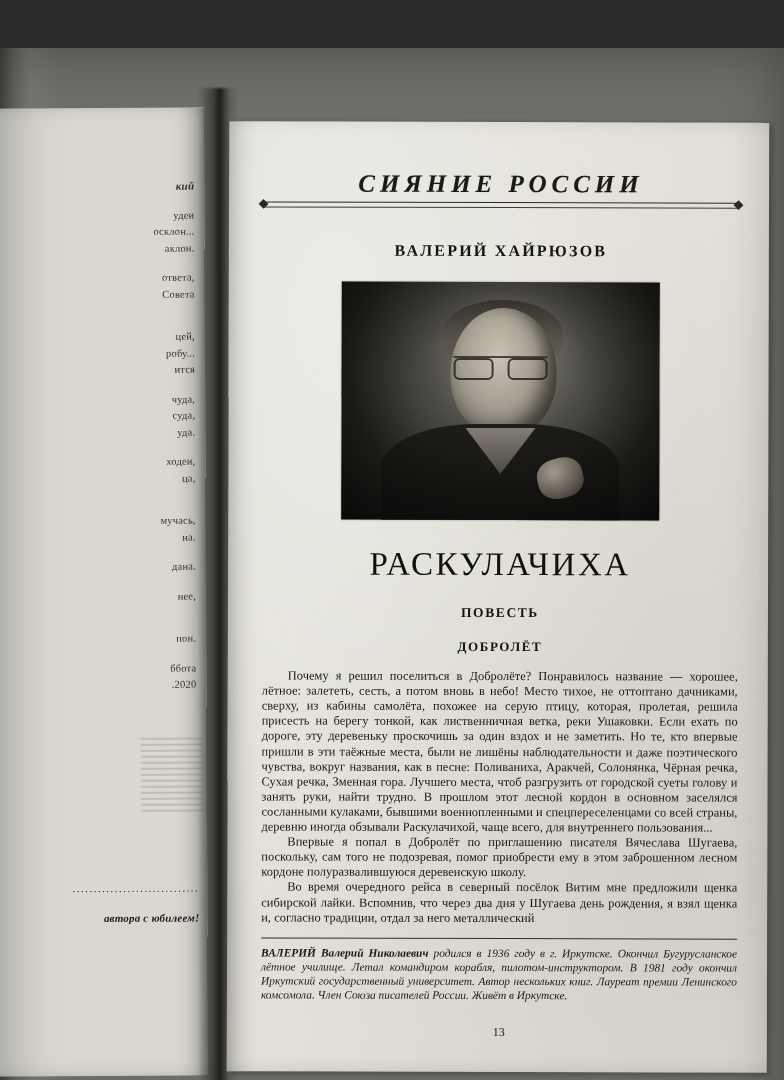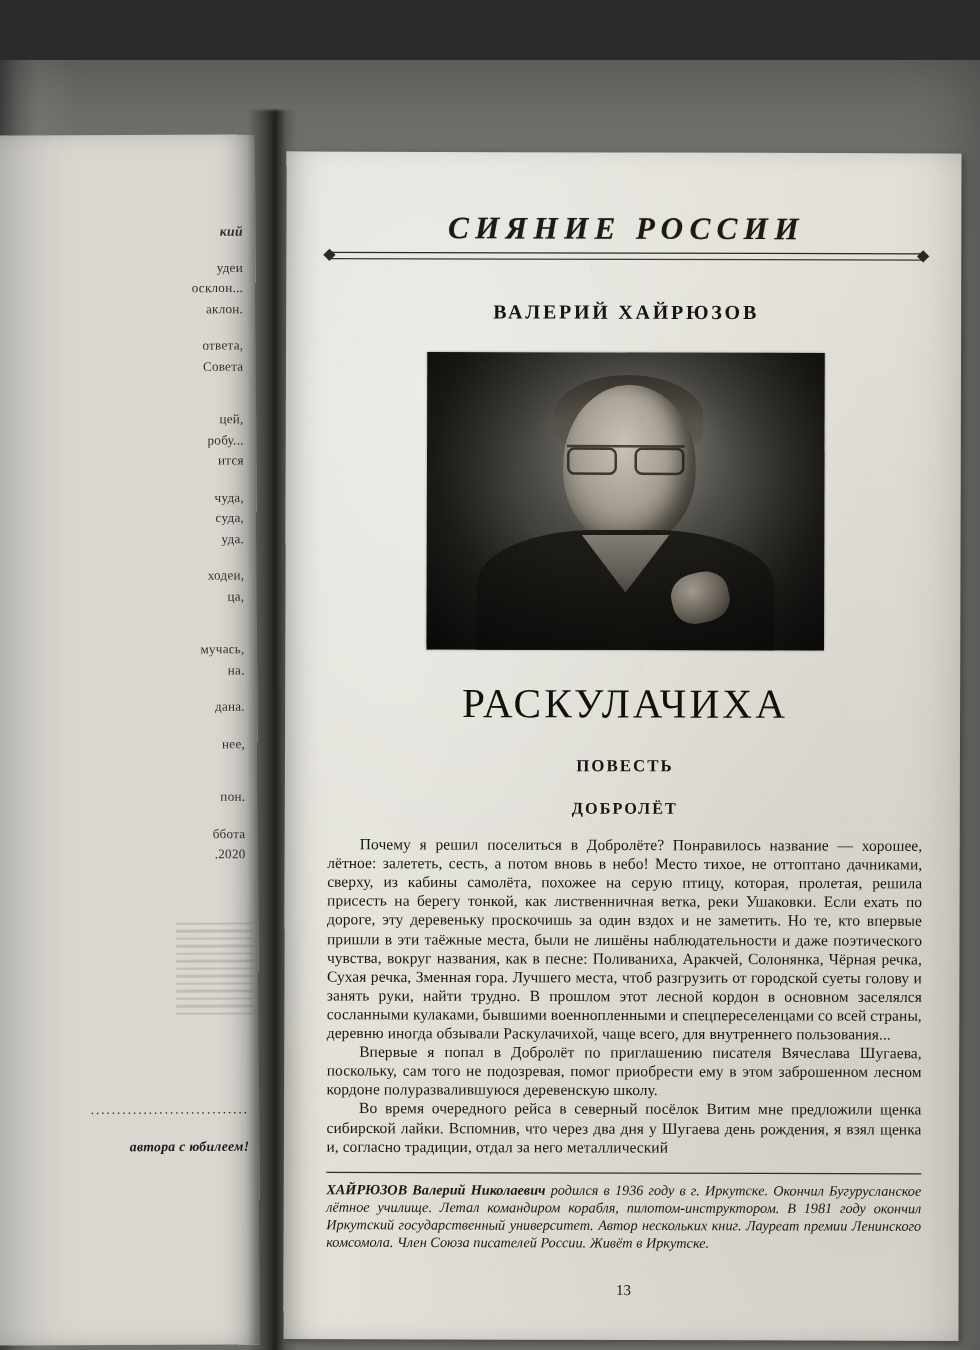--- a/index.html
+++ b/index.html
@@ -402,21 +402,21 @@
       <div class="subtitle">ПОВЕСТЬ</div>
       <div class="section-head">ДОБРОЛЁТ</div>
 
       <div class="body-text">
         <p>Почему я решил поселиться в Добролёте? Понравилось название — хорошее, лётное: залететь, сесть, а потом вновь в небо! Место тихое, не оттоптано дачниками, сверху, из кабины самолёта, похожее на серую птицу, которая, пролетая, решила присесть на берегу тонкой, как лиственничная ветка, реки Ушаковки. Если ехать по дороге, эту деревеньку проскочишь за один вздох и не заметить. Но те, кто впервые пришли в эти таёжные места, были не лишёны наблюдательности и даже поэтического чувства, вокруг названия, как в песне: Поливанихa, Аракчей, Солонянка, Чёрная речка, Сухая речка, Зменная гора. Лучшего места, чтоб разгрузить от городской суеты голову и занять руки, найти трудно. В прошлом этот лесной кордон в основном заселялся сосланными кулаками, бывшими военнопленными и спецпереселенцами со всей страны, деревню иногда обзывали Раскулачихой, чаще всего, для внутреннего пользования...</p>
         <p>Впервые я попал в Добролёт по приглашению писателя Вячеслава Шугаева, поскольку, сам того не подозревая, помог приобрести ему в этом заброшенном лесном кордоне полуразвалившуюся деревенскую школу.</p>
         <p>Во время очередного рейса в северный посёлок Витим мне предложили щенка сибирской лайки. Вспомнив, что через два дня у Шугаева день рождения, я взял щенка и, согласно традиции, отдал за него металлический</p>
       </div>
 
       <div class="bio-rule"></div>
-      <div class="bio"><b>ХАЙРЮЗОВ Валерий Николаевич</b><span> родился в 1936 году в г. Иркутске. Окончил Бугурусланское лётное училище. Летал командиром корабля, пилотом-инструктором. В 1981 году окончил Иркутский государственный университет. Автор нескольких книг. Лауреат премии Ленинского комсомола. Член Союза писателей России. Живёт в Иркутске.</span></div>
+      <div class="bio"><b>ВАЛЕРИЙ Валерий Николаевич</b><span> родился в 1936 году в г. Иркутске. Окончил Бугурусланское лётное училище. Летал командиром корабля, пилотом-инструктором. В 1981 году окончил Иркутский государственный университет. Автор нескольких книг. Лауреат премии Ленинского комсомола. Член Союза писателей России. Живёт в Иркутске.</span></div>
 
       <div class="folio">13</div>
     </div>
     <div class="noise"></div>
   </div>
 
   <div class="edge-shadow"></div>
 </div>
 
 </body></html>

